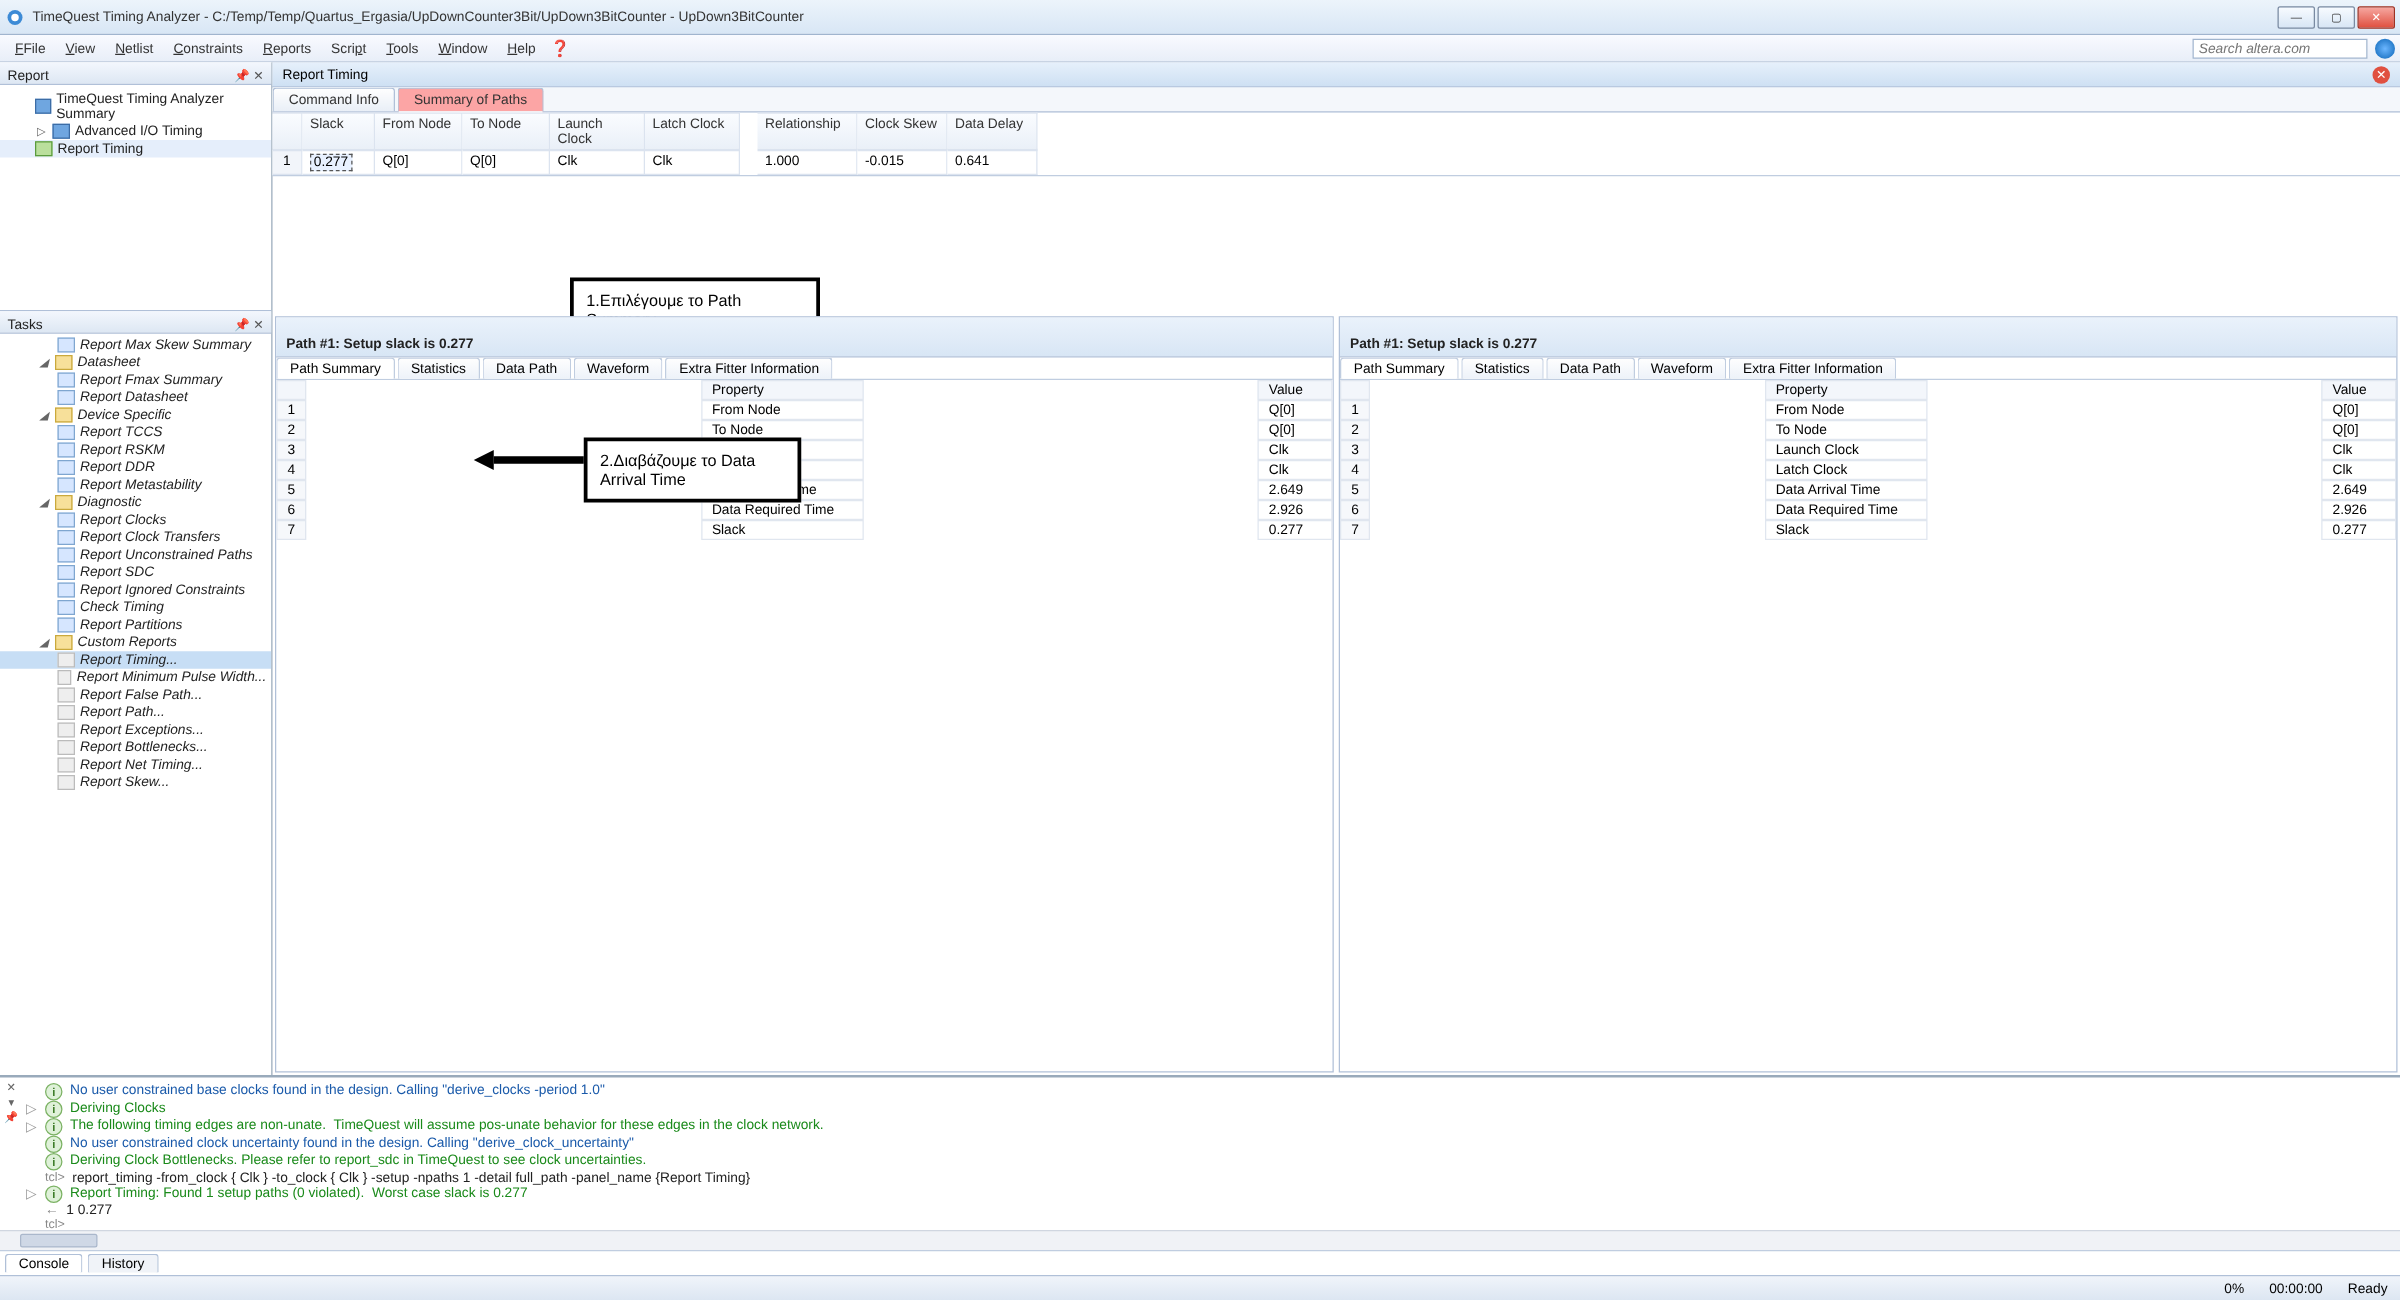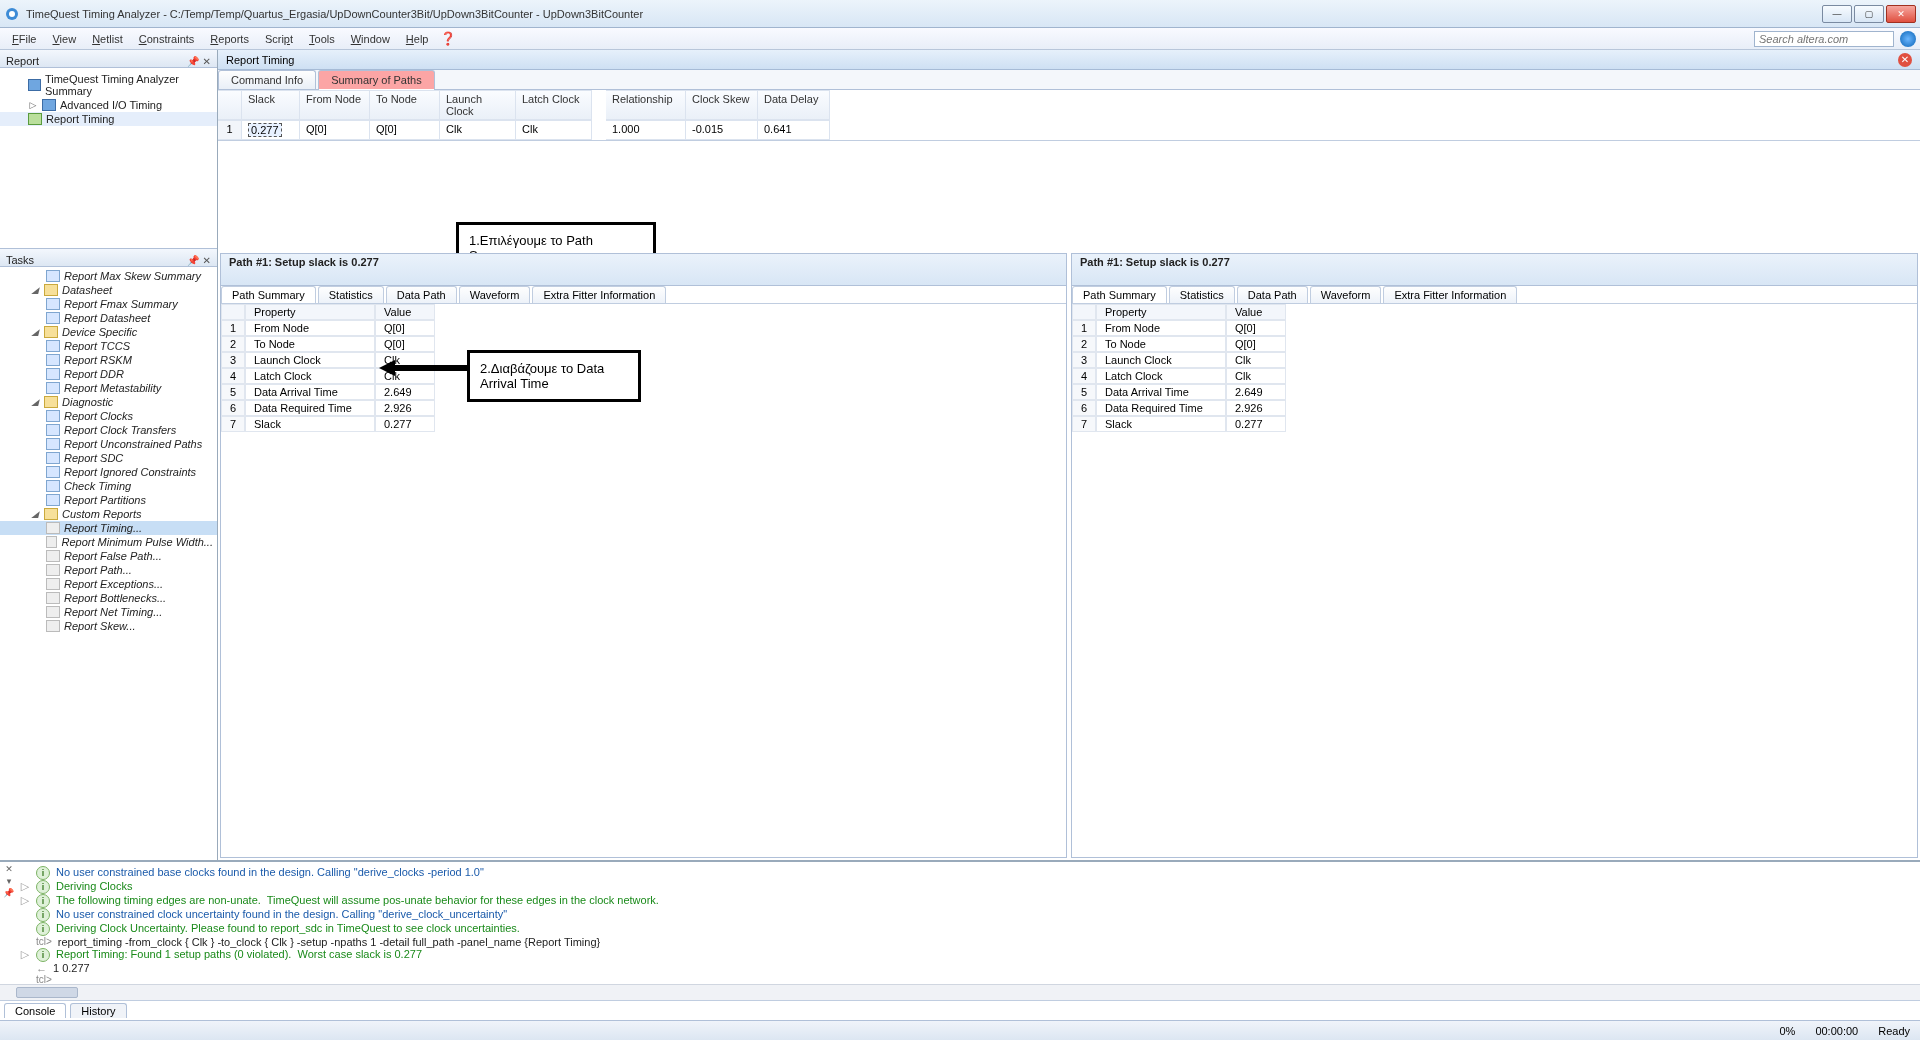--- a/index.html
+++ b/index.html
@@ -66,25 +66,25 @@
 .arrow-down { position:absolute; left:254px; top:215px; }
 .arrow-down .shaft { width:22px; height:36px; border-left:3px solid #000; border-right:3px solid #000; }
 .arrow-down .head { width:0;height:0;border-left:15px solid transparent;border-right:15px solid transparent;border-top:16px solid #000; margin-left:-4px; }
 
 .arrow-left { position:absolute; left:384px; top:348px; display:flex; align-items:center; }
 .arrow-left .head { width:0;height:0;border-top:8px solid transparent;border-bottom:8px solid transparent;border-right:16px solid #000; }
 .arrow-left .shaft { width:72px; height:6px; border-top:3px solid #000; border-bottom:3px solid #000; }
 
 .detailrow { flex:1; display:flex; min-height:0; position:relative; }
 .detailpane { flex:1; display:flex; flex-direction:column; border:1px solid #b0c0d8; margin:2px; min-width:0; background:#fff; }
-.detailpane .ptitle { height:32px; background:linear-gradient(#eaf2fb,#d8e6f5); padding:2px 8px; font-weight:bold; color:#222; border-bottom:1px solid #b0c0d8; }
+.detailpane .ptitle { height:32px; background:linear-gradient(#eaf2fb,#d8e6f5); padding:15px 8px; font-weight:bold; color:#222; border-bottom:1px solid #b0c0d8; }
 .minitabs { display:flex; border-bottom:1px solid #c0cde0; }
 .minitab { padding:2px 10px; border:1px solid #c0cde0; border-bottom:none; margin-right:2px; background:linear-gradient(#fefefe,#edf2f9); border-radius:3px 3px 0 0; font-size:11px; }
 .minitab.active { background:#fff; }
-.proptable .prow { display:flex; }
+.proptable .prow { display:flex;justify-content:space-between; }
 .proptable .pcell { border:1px solid #e0e6ef; padding:1px 8px; }
 .proptable .prow.head .pcell { background:#f3f6fb; }
 .pcell.idx { width:24px; text-align:center; background:#f6f8fb; }
 .pcell.prop { width:130px; }
 .pcell.val { width:60px; }
 
 .consolewrap { height:160px; border-top:2px solid #9ab; display:flex; flex-direction:column; background:#fff; }
 .consolebody { flex:1; overflow:auto; padding:4px 8px 4px 20px; font-family:"Consolas","Courier New",monospace; font-size:12px; position:relative; }
 .consolebody .line { display:flex; gap:6px; align-items:flex-start; white-space:pre; }
 .cl-ico { width:14px; height:14px; border-radius:7px; display:inline-flex; align-items:center; justify-content:center; font-size:9px; font-weight:bold; }
@@ -438,21 +438,21 @@
   <div class="consolebody relpos" id="consolebody">
     <div class="closebar">
         <span>✕</span>
         <span>▾</span>
         <span>📌</span>
       </div>
   <div class="line"><span style="width:10px;display:inline-block"></span><span class="cl-ico cl-i">i</span><span class="blue">No user constrained base clocks found in the design. Calling "derive_clocks -period 1.0"</span></div>
       <div class="line"><span style="color:#999;width:10px;text-align:center">▷</span><span class="cl-ico cl-i">i</span><span class="green">Deriving Clocks</span></div>
       <div class="line"><span style="color:#999;width:10px;text-align:center">▷</span><span class="cl-ico cl-i">i</span><span class="green">The following timing edges are non-unate.  TimeQuest will assume pos-unate behavior for these edges in the clock network.</span></div>
       <div class="line"><span style="width:10px;display:inline-block"></span><span class="cl-ico cl-i">i</span><span class="blue">No user constrained clock uncertainty found in the design. Calling "derive_clock_uncertainty"</span></div>
-      <div class="line"><span style="width:10px;display:inline-block"></span><span class="cl-ico cl-i">i</span><span class="green">Deriving Clock Uncertainty. Please found to report_sdc in TimeQuest to see clock uncertainties.</span></div>
+      <div class="line"><span style="width:10px;display:inline-block"></span><span class="cl-ico cl-i">i</span><span class="green">Deriving Clock Bottlenecks. Please refer to report_sdc in TimeQuest to see clock uncertainties.</span></div>
       <div class="line"><span style="width:10px;display:inline-block"></span><span style="color:#888;font-size:10px">tcl&gt;</span><span class="black">report_timing -from_clock { Clk } -to_clock { Clk } -setup -npaths 1 -detail full_path -panel_name {Report Timing}</span></div>
       <div class="line"><span style="color:#999;width:10px;text-align:center">▷</span><span class="cl-ico cl-i">i</span><span class="green">Report Timing: Found 1 setup paths (0 violated).  Worst case slack is 0.277</span></div>
       <div class="line"><span style="width:10px;display:inline-block"></span><span style="color:#888">←</span><span class="black">1 0.277</span></div>
       <div class="line"><span style="width:10px;display:inline-block"></span><span style="color:#888;font-size:10px">tcl&gt;</span><span class="black"></span></div>
     </div>
   <div class="scrollbar-h"></div>
   <div class="consolebottom">
     <div class="ctab">Console</div>
     <div class="ctab inactive">History</div>
   </div>

